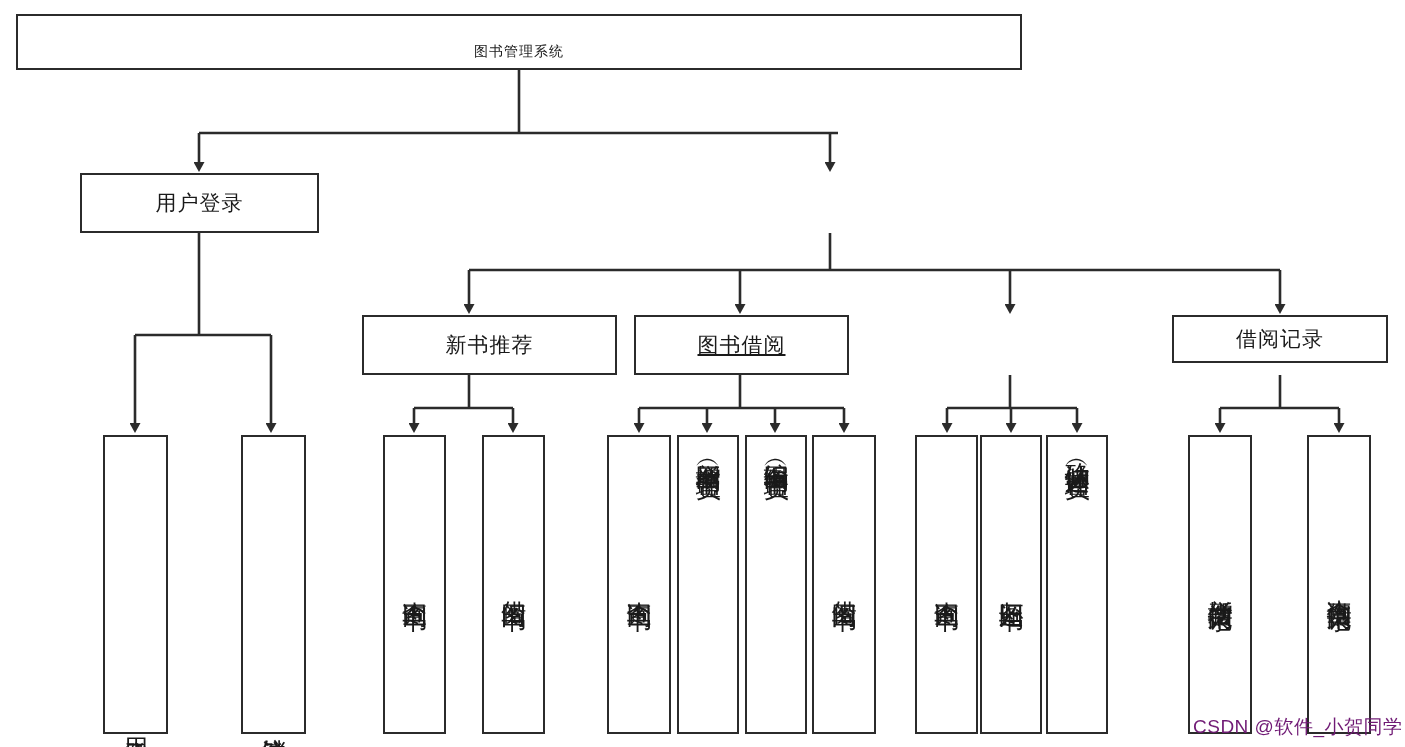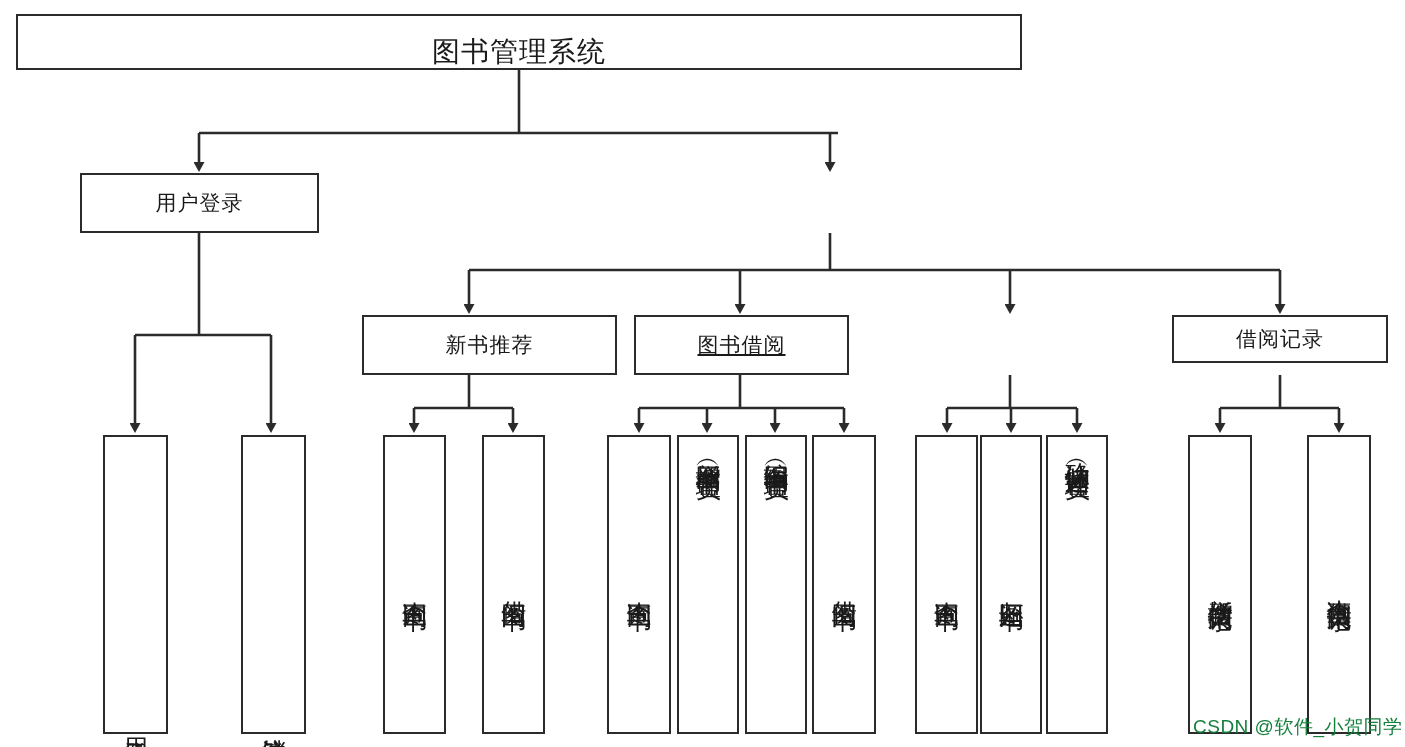--- a/index.html
+++ b/index.html
@@ -35,42 +35,42 @@
     justify-content: center;
     color: #1a1a1a;
   }
   .node .label {
     font-size: 21px;
     line-height: 1.1;
     letter-spacing: 1px;
     white-space: nowrap;
   }
   
-  .node.root .label { font-size: 28px; margin-top: 20px; }
+  .node.root .label { font-size: 14px; margin-top: 20px; }
   
   .node.vert {
     align-items: center;
     justify-content: center;
     padding: 6px 0;
   }
   .node.vert .label {
     writing-mode: vertical-rl;
     text-orientation: upright;
     font-size: 25px;
     line-height: 1.02;
     letter-spacing: 2px;
     white-space: nowrap;
     text-align: center;
   }
   .node.vert.align-bottom { align-items: flex-end; }
   .node.vert.align-top { align-items: flex-start; }
   .watermark {
     position: absolute;
     font-size: 19px;
-    color: #15803d;
+    color: #701a75;
     white-space: nowrap;
     letter-spacing: 0.5px;
     font-family: "Liberation Sans", "DejaVu Sans", sans-serif;
   }
 </style>
 </head>
 <body>
 
 <div id="canvas">
 

